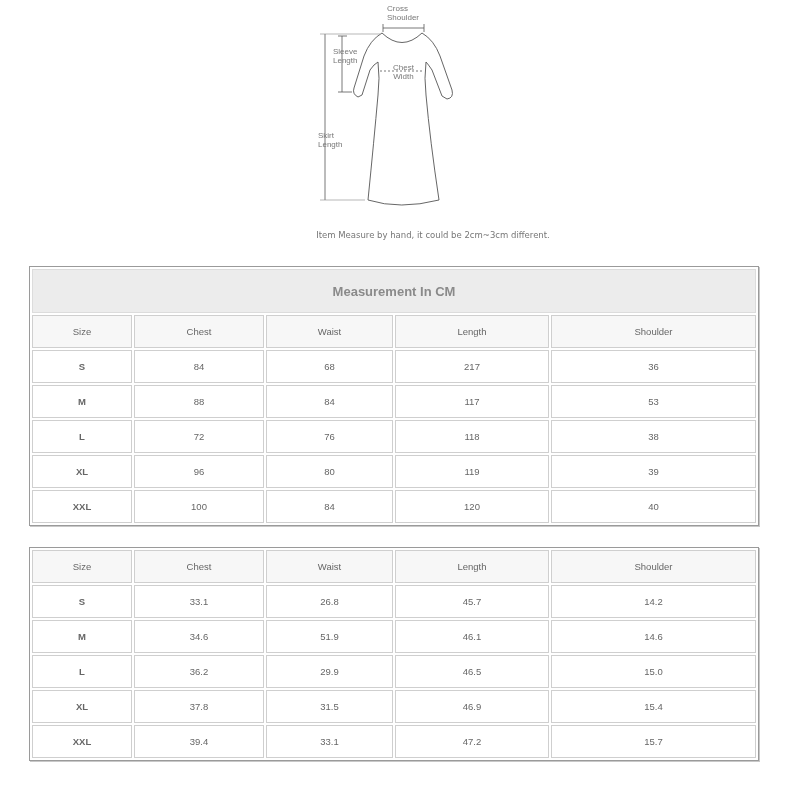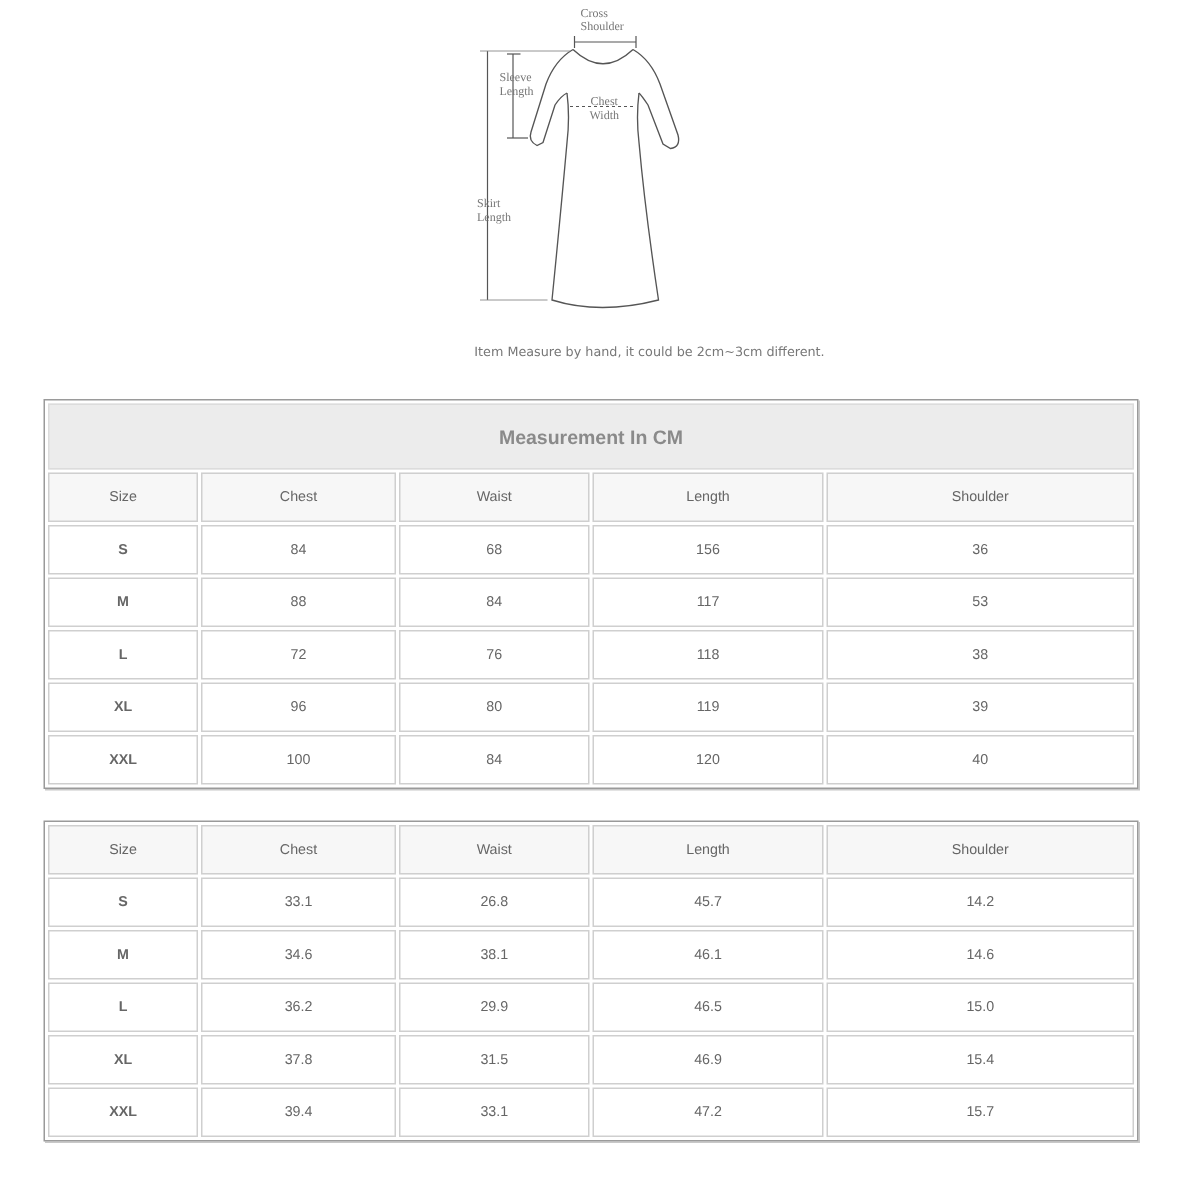--- a/index.html
+++ b/index.html
@@ -1,19 +1,19 @@
 <!DOCTYPE html>
 <html><head>
 <meta charset="utf-8">
 <style>
   html, body { margin:0; padding:0; background:#ffffff; }
   body { width:800px; height:800px; overflow:hidden; position:relative; font-family:"Liberation Sans", sans-serif; }
   .diagram { position:absolute; left:300px; top:0; width:200px; height:220px; }
   .diagram svg { display:block; }
-  .diagram .lbl { position:absolute; font-family:Liberation Serif, serif; font-size:8px; color:#777; line-height:9px; text-align:left; }
+  .diagram .lbl { position:absolute; font-family:Liberation Sans, sans-serif; font-size:8px; color:#777; line-height:9px; text-align:left; }
   .note { position:absolute; left:0; width:786px; top:230px; text-align:center; font-family:"DejaVu Sans", sans-serif; font-size:8.5px; color:#777;padding-left:40px; }
   .tbl-wrap { position:absolute; left:29px; width:728px; border:1px solid #9a9a9a; box-shadow:1px 1px 0 #c8c8c8; background:#fff; }
   .tbl-wrap.cm { top:266px; }
   .tbl-wrap.inch { top:547px; }
   table { border-collapse:separate; border-spacing:2px; width:100%; table-layout:fixed; }
   th.title { height:40px; background:#ececec; border:1px solid #dcdcdc; font-size:13px; font-weight:bold; color:#8a8a8a; }
   td { height:31px; border:1px solid #cfcfcf; text-align:center; font-size:9.5px; color:#666; padding:0;margin-left:14px; }
   tr.head td { background:#f7f7f7; color:#666; }
   td.size { font-weight:bold; color:#666; }
   col.c0 { width:100px; } col.c1 { width:130px; } col.c2 { width:127px; } col.c3 { width:154px; } col.c4 { width:auto; }
@@ -87,21 +87,21 @@
       <td>Size</td>
       <td>Chest</td>
       <td>Waist</td>
       <td>Length</td>
       <td>Shoulder</td>
     </tr>
     <tr>
       <td class="size">S</td>
       <td>84</td>
       <td>68</td>
-      <td>156</td>
+      <td>217</td>
       <td>36</td>
     </tr>
     <tr>
       <td class="size">M</td>
       <td>88</td>
       <td>84</td>
       <td>117</td>
       <td>53</td>
     </tr>
     <tr>
@@ -149,21 +149,21 @@
     <tr>
       <td class="size">S</td>
       <td>33.1</td>
       <td>26.8</td>
       <td>45.7</td>
       <td>14.2</td>
     </tr>
     <tr>
       <td class="size">M</td>
       <td>34.6</td>
-      <td>38.1</td>
+      <td>51.9</td>
       <td>46.1</td>
       <td>14.6</td>
     </tr>
     <tr>
       <td class="size">L</td>
       <td>36.2</td>
       <td>29.9</td>
       <td>46.5</td>
       <td>15.0</td>
     </tr>

